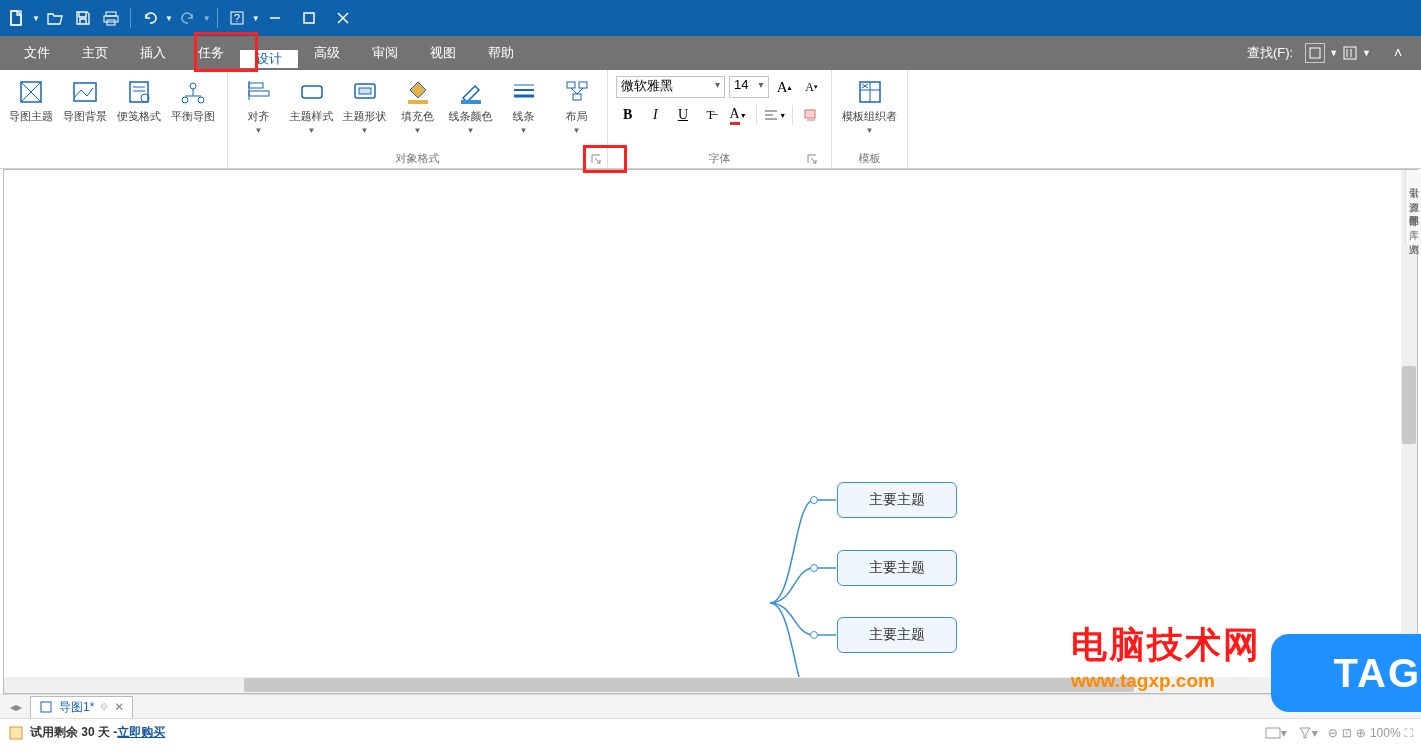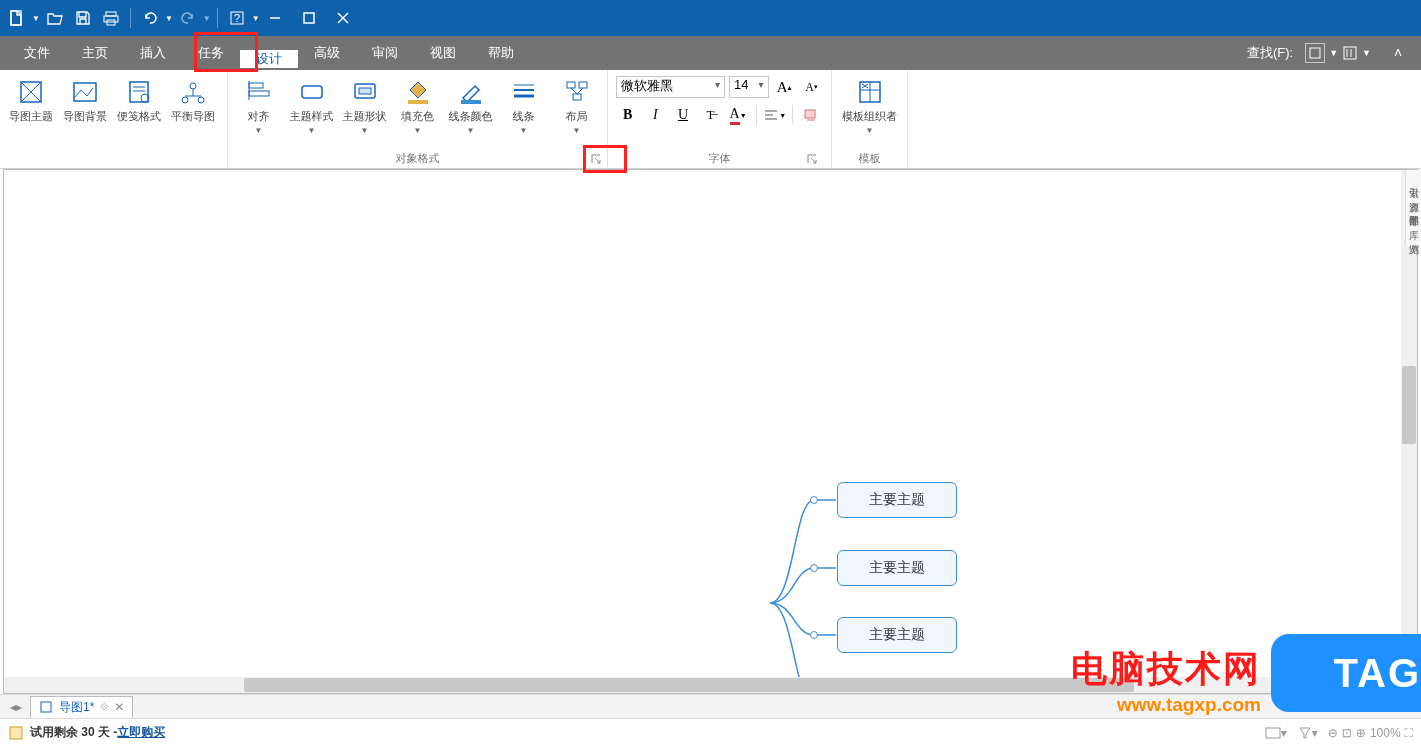--- a/index.html
+++ b/index.html
@@ -63,21 +63,21 @@
 .doc-tabs { height: 24px; background: #f3f3f3; border-top:1px solid #ddd; display:flex; align-items:center; padding-left:30px; font-size:12px;}
 .doc-tab { background:#fff; border:1px solid #bbb; border-bottom:none; padding:2px 8px; display:flex; align-items:center; gap:6px; color:#1565c0;}
 .doc-tab .close { color:#888; cursor:pointer;}
 .doc-new { width:20px; height:20px; display:flex; align-items:center; justify-content:center; color:#888; cursor:pointer; position:absolute; left:6px;}
 
 .statusbar { height: 28px; background: #fff; border-top:1px solid #ddd; display:flex; align-items:center; font-size:12px; padding:0 8px; color:#333; position:relative;}
 .trial-link { color: #1457a0; text-decoration: underline; font-weight: bold; cursor:pointer;}
 .status-right { margin-left:auto; display:flex; align-items:center; gap:8px; color:#999;}
 .zoom-ctrl { display:flex; align-items:center; gap:4px;}
 
-.watermark { position: absolute; right: 14px; bottom: 36px; z-index: 100; font-weight: bold; text-align: right; pointer-events:none;}
+.watermark { position: absolute; right: 14px; bottom: 60px; z-index: 100; font-weight: bold; pointer-events:none;}
 .wm1 { font-size: 36px; color: #ff1a1a; letter-spacing: 2px;}
 .wm2 { font-size: 19px; color: #ff8a00; }
 .tag-badge { position:absolute; right:0; bottom:40px; width:150px; height:78px; background:#1e90ff; border-top-left-radius:18px; border-bottom-left-radius:18px; display:flex; align-items:center; justify-content:flex-end; z-index:99;}
 .tag-badge span { color:#fff; font-size:40px; font-weight:bold; letter-spacing:2px;}
 </style>
 </head>
 <body>
 
 <div class="titlebar">
   <div class="qat">

